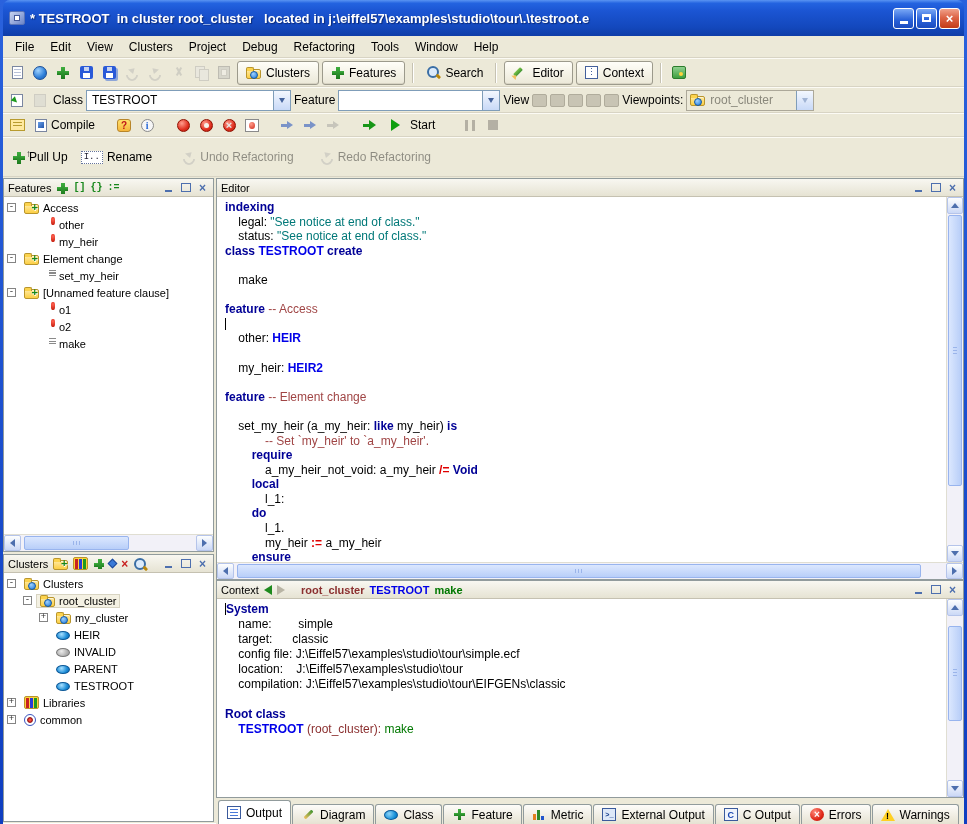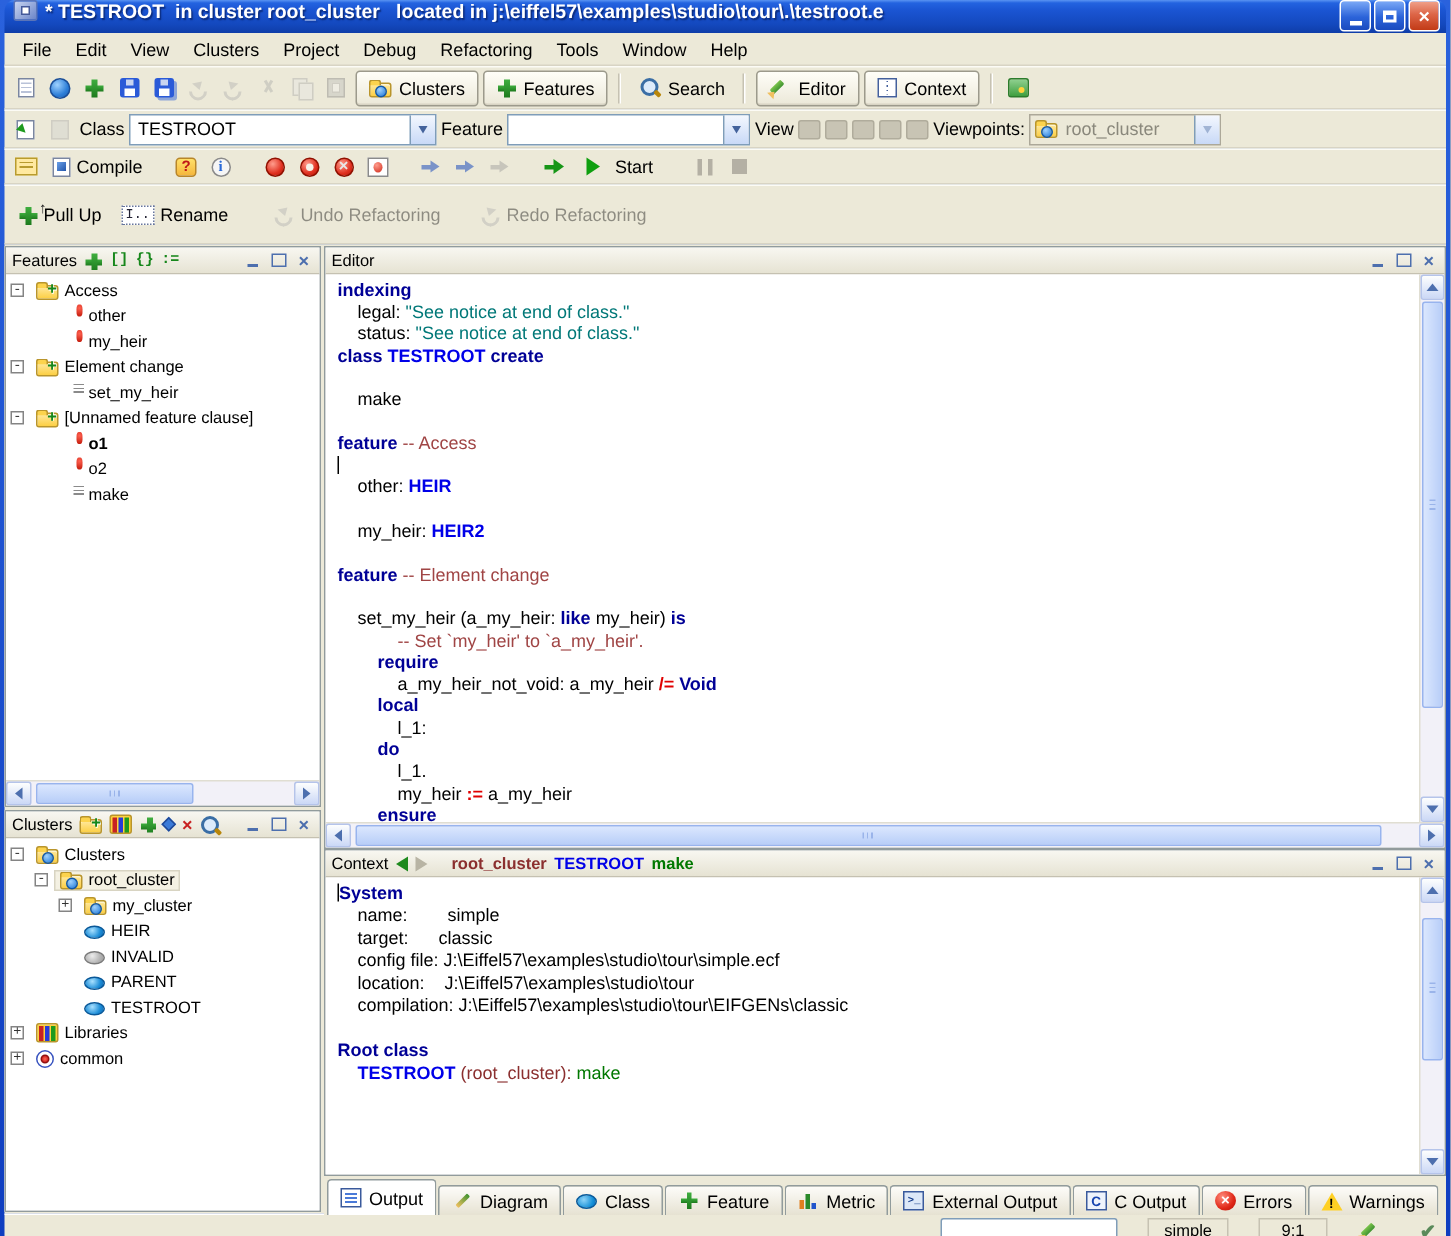--- a/index.html
+++ b/index.html
@@ -1,20 +1,20 @@
 <!DOCTYPE html>
 <html style="--keyword: #000096; --class_name: #0000E8; --string_literal: #007878; --comment: #A04545; --operator: #E00000; --feature_name: #007800; --cluster_name: #8B2F2F; --selection_bg: #F4F1E3; --titlebar_blue: #1A52CE; --toolbar_bg: #ECE9D8;"><head>
 <meta charset="utf-8">
 <style>
   *{box-sizing:border-box;margin:0;padding:0}
   html,body{background:#9aa5b5;font-family:"Liberation Sans",sans-serif}
   .window{position:relative;width:967px;height:824px;background:#1448c8;padding:0 3px 3px;overflow:hidden;
           background:linear-gradient(180deg,#2a62dd,#0f3ec0)}
   
-  .titlebar{height:22px;display:flex;align-items:flex-start;padding:0 4px 0 6px;border-radius:7px 7px 0 0;
+  .titlebar{height:36px;display:flex;align-items:center;padding:0 4px 0 6px;border-radius:7px 7px 0 0;
     background:linear-gradient(180deg,#5a94f2 0%,#2363e0 9%,#1b55d3 30%,#1348bd 75%,#12punk 100%);
     background:linear-gradient(180deg,#5a94f2 0%,#2363e0 9%,#1b55d3 30%,#1348bd 75%,#0f3da8 100%);}
   .app-icon{width:16px;height:14px;border:1px solid #5a74b8;border-radius:2px;flex:none;
     background:linear-gradient(135deg,#c8d4f0,#6a84c8);position:relative;margin-right:5px}
   .app-icon::after{content:"";position:absolute;inset:3px 4px;background:#fff;border:1px solid #44599a}
   .title-text{color:#fff;font-weight:bold;font-size:13px;white-space:pre;overflow:hidden;text-overflow:clip;
     text-shadow:1px 1px 1px #0a2a7a;flex:1}
   .win-controls{display:flex;gap:2px;flex:none}
   .win-btn{width:21px;height:21px;border-radius:3px;border:1px solid #fff;display:flex;align-items:center;
     justify-content:center;color:#fff;font-size:13px;font-weight:bold;line-height:1}
@@ -518,21 +518,21 @@
                 <span class="tlabel">set_my_heir</span>
               </span>
             </div>
             <div class="tree-row" style="padding-left: 3px;">
               <span class="expand">-</span>
               <span class="tree-node">
                 <span class="ticon folder-plus"></span>
                 <span class="tlabel">[Unnamed feature clause]</span>
               </span>
             </div>
-            <div class="tree-row" style="padding-left: 19px; font-weight: bold;">
+            <div class="tree-row" style="padding-left: 19px;">
               <span class="expand none"></span>
               <span class="tree-node">
                 <span class="ticon attribute"></span>
                 <span class="tlabel">o1</span>
               </span>
             </div>
             <div class="tree-row" style="padding-left: 19px;">
               <span class="expand none"></span>
               <span class="tree-node">
                 <span class="ticon attribute"></span>

